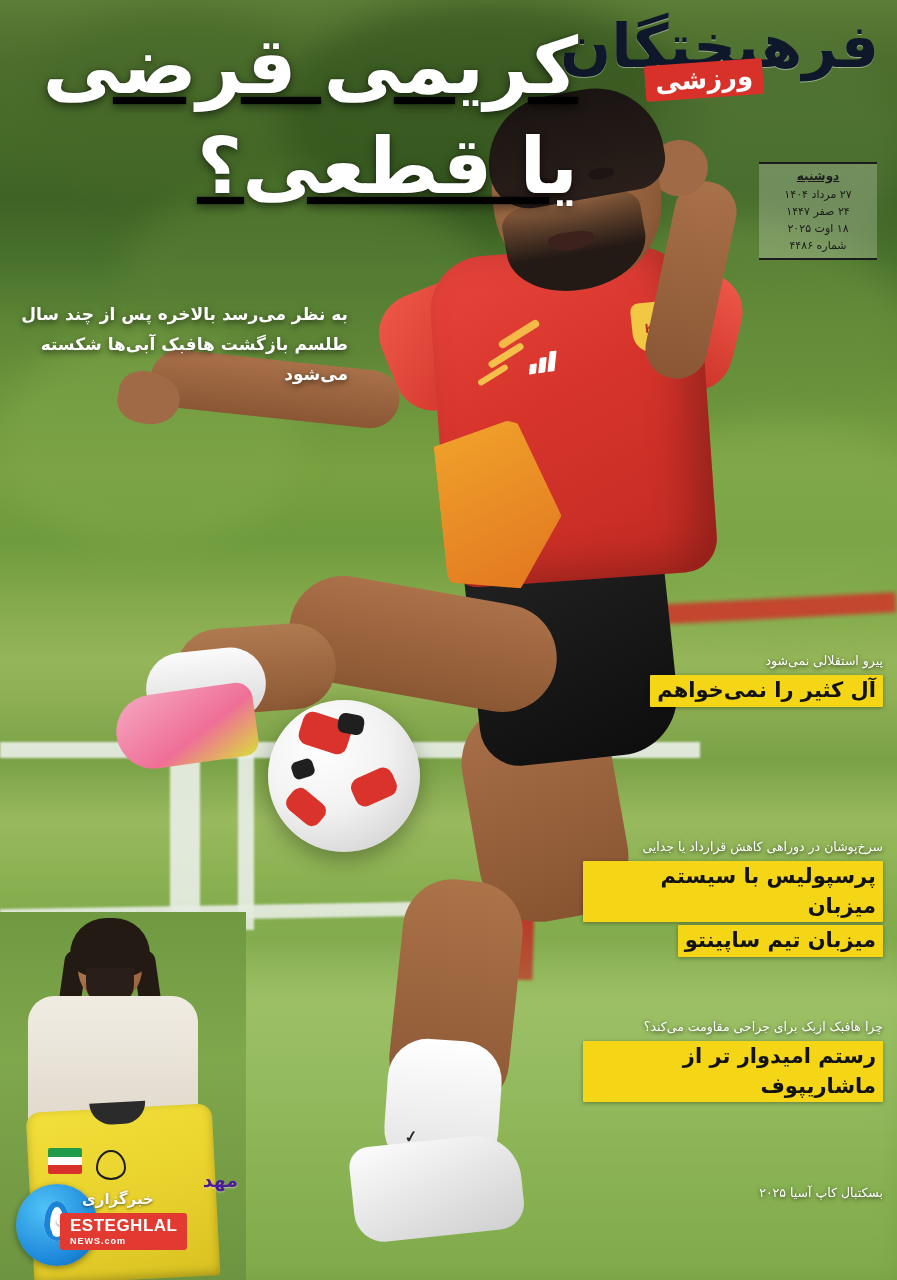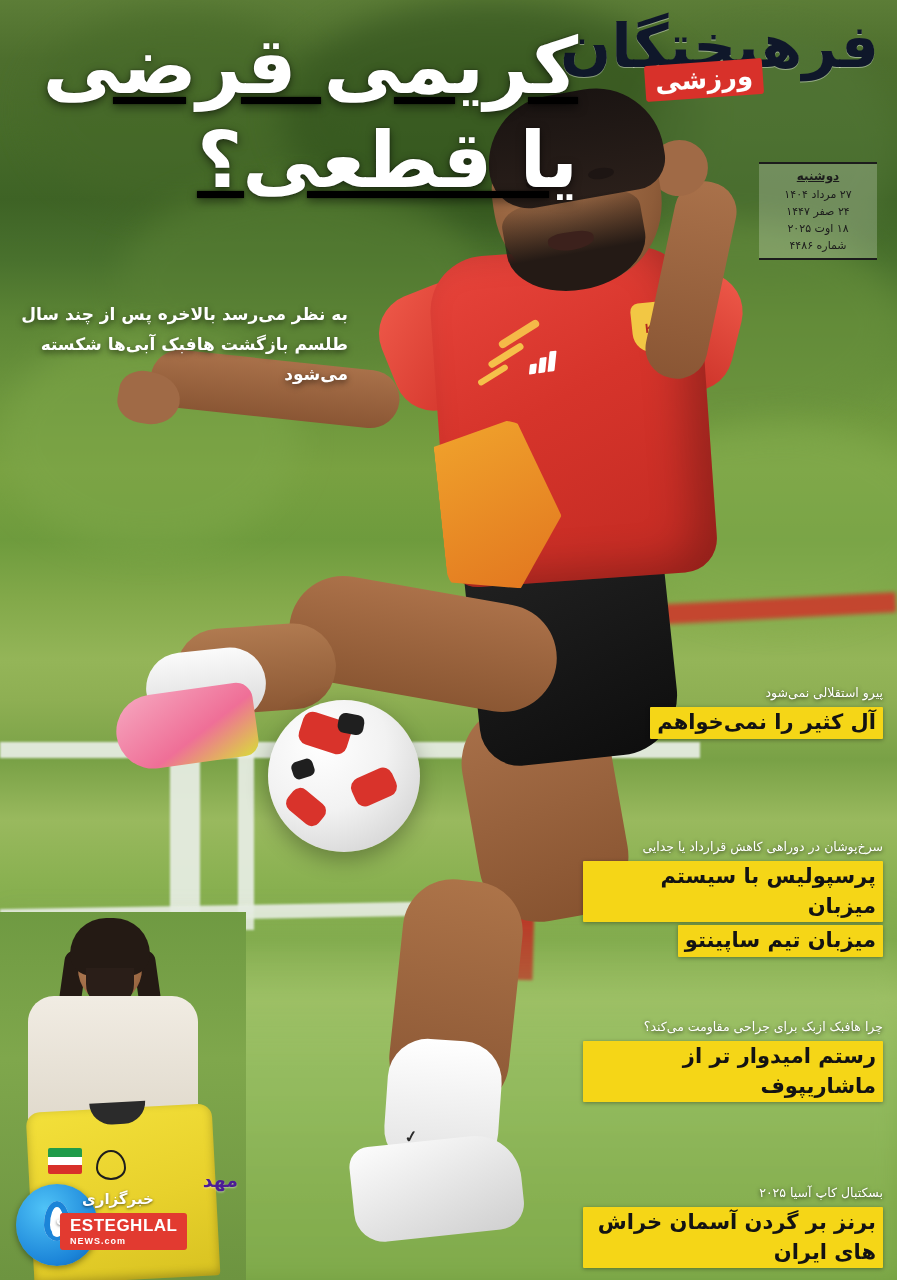--- a/index.html
+++ b/index.html
@@ -241,21 +241,21 @@
   .headline {
     position: absolute; left: 18px; top: 28px; width: 560px;
     direction: rtl; text-align: right; text-decoration: underline;
   }
   .headline .l1, .headline .l2 {
     font: bold 78px/0.98 "DejaVu Sans", sans-serif;
     color: #ffffff;
     text-shadow: 0 3px 10px rgba(0,0,0,.55), 0 0 2px rgba(0,0,0,.5);
     letter-spacing: -2px;
   }
-  .headline .l2 { margin-top: 18px; }
+  .headline .l2 { margin-top: 24px; }
   .subhead {
     position: absolute; left: 18px; top: 300px; width: 330px;
     direction: rtl; text-align: right; color: #ffffff;
     font: bold 17px/1.75 "DejaVu Sans", sans-serif;
     text-shadow: 0 2px 6px rgba(0,0,0,.6);
   }
 
   
   .teaser {
     position: absolute; right: 14px; width: 300px;
@@ -264,21 +264,21 @@
   .teaser .kicker {
     color: #ffffff; font: 12.5px/1.5 "DejaVu Sans", sans-serif;
     text-shadow: 0 1px 4px rgba(0,0,0,.75); margin-bottom: 4px;
   }
   .teaser .t-line {
     display: inline-block; background: #f5d617; color: #131313;
     font: bold 21px/1.42 "DejaVu Sans", sans-serif;
     padding: 1px 7px; margin-bottom: 3px; border-radius: 1px;
     box-shadow: 0 1px 4px rgba(0,0,0,.35);
   }
-  .t1 { top: 684px; text-align: right; }
+  .t1 { top: 652px; text-align: right; }
   .t2 { top: 838px; }
   .t3 { top: 1018px; }
   .t4 { top: 1184px; }
 
   
   .inset {
     position: absolute; left: 0; bottom: 0; width: 246px; height: 368px;
     overflow: hidden;
   }
   .inset-bg {
@@ -449,21 +449,20 @@
     <div><span class="t-line">میزبان تیم ساپینتو</span></div>
   </div>
 
   <div class="teaser t3">
     <div class="kicker">چرا هافبک ازبک برای جراحی مقاومت می‌کند؟</div>
     <div><span class="t-line">رستم امیدوار تر از ماشاریپوف</span></div>
   </div>
 
   <div class="teaser t4">
     <div class="kicker">بسکتبال کاپ آسیا ۲۰۲۵</div>
-    <div><span class="t-line">برنز بر گردن آسمان خراش های ایران</span></div>
   </div>
 
   <div class="inset">
     <div class="inset-bg"></div>
     <div class="in-hair2"></div>
       <div class="in-hair3"></div>
     <div class="in-head"></div>
     <div class="in-hair"></div>
     <div class="in-beard"></div>
     <div class="in-body"></div>

